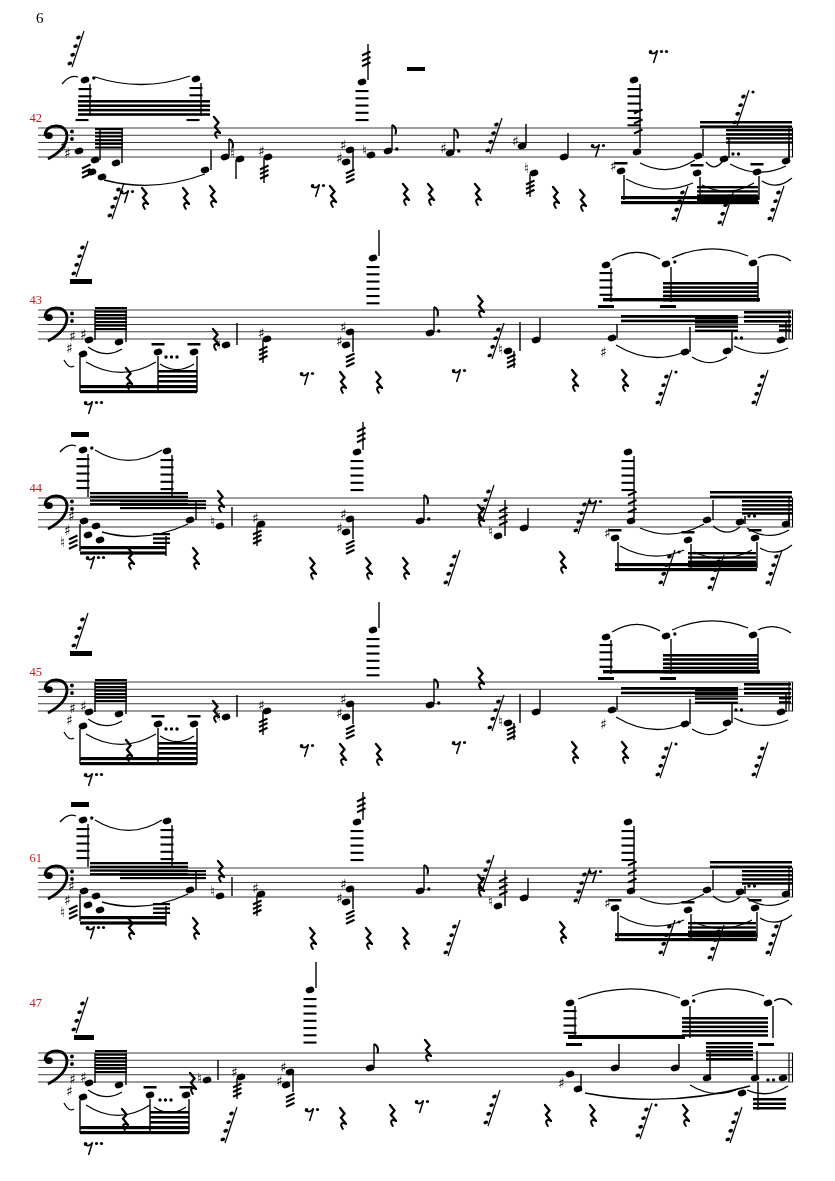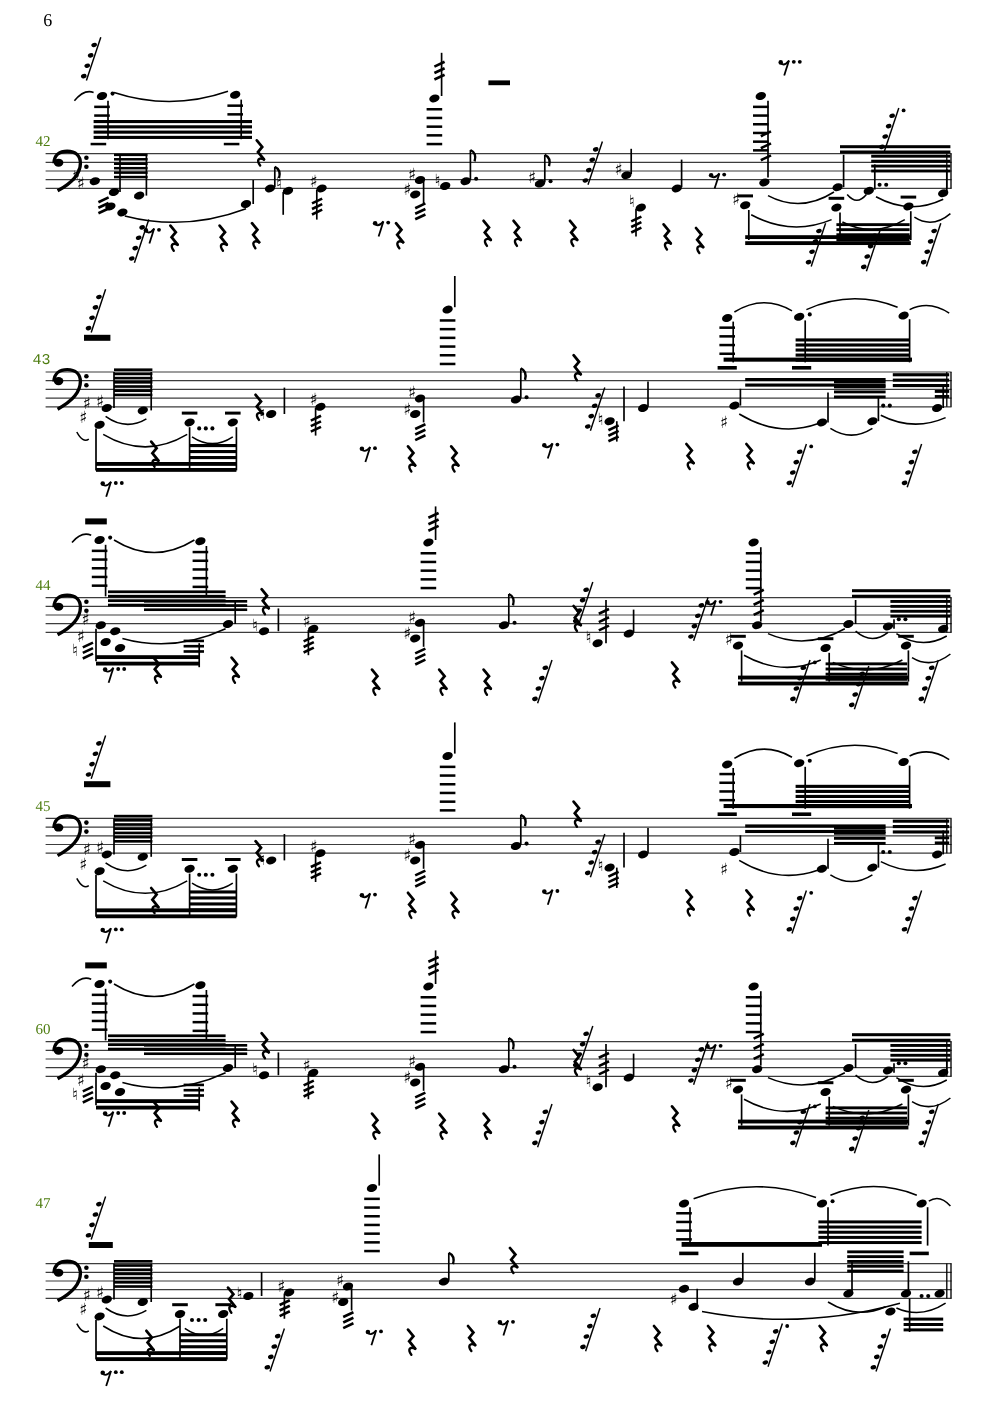--- a/index.html
+++ b/index.html
@@ -1,18 +1,18 @@
 <!DOCTYPE html>
 <html><head>
 <meta charset="utf-8">
 <style>
   html,body{margin:0;padding:0;background:#e8e8e8;}
   .page{position:relative;width:835px;height:1181px;background:#ffffff;margin:0 auto;overflow:hidden;font-family:"Liberation Serif",serif;}
   .page-number{position:absolute;left:36px;top:10px;font-size:15px;color:#000;}
-  .mnum{position:absolute;left:16px;width:26px;text-align:right;font-size:12.5px;color:#4d7c0f;}
+  .mnum{position:absolute;left:16px;width:26px;text-align:right;font-size:12.5px;color:#b91c1c;}
   #score{position:absolute;left:0;top:0;}
 </style>
 </head>
 <body>
 
 <div class="page">
   <div class="page-number">6</div>
   <svg id="score" width="835" height="1181" viewBox="0 0 835 1181">
       <line x1="38" y1="128" x2="793" y2="128" stroke="#3c3c3c" stroke-width="1"></line>
       <line x1="38" y1="135.25" x2="793" y2="135.25" stroke="#3c3c3c" stroke-width="1"></line>
@@ -1169,18 +1169,18 @@
       <circle cx="656" cy="1105" r="1.6" fill="#000000"></circle>
       <line x1="730" y1="1143" x2="742" y2="1107" stroke="#000000" stroke-width="1.2"></line>
       <ellipse cx="727.8000000000001" cy="1139.4" rx="2.4" ry="1.8" fill="#000000" transform="rotate(-18 727.8000000000001 1139.4)"></ellipse>
       <ellipse cx="730.6800000000001" cy="1130.76" rx="2.4" ry="1.8" fill="#000000" transform="rotate(-18 730.6800000000001 1130.76)"></ellipse>
       <ellipse cx="733.5600000000001" cy="1122.12" rx="2.4" ry="1.8" fill="#000000" transform="rotate(-18 733.5600000000001 1122.12)"></ellipse>
       <ellipse cx="736.44" cy="1113.48" rx="2.4" ry="1.8" fill="#000000" transform="rotate(-18 736.44 1113.48)"></ellipse>
       <line x1="789" y1="1053" x2="789" y2="1082" stroke="#000000" stroke-width="1.1"></line>
       <line x1="792.5" y1="1053" x2="792.5" y2="1082" stroke="#000000" stroke-width="1.1"></line>
     </svg>
   <div class="mnum" style="top: 111px;">42</div>
-  <div class="mnum" style="top: 293px; font-family: Liberation Mono, monospace;">43</div>
+  <div class="mnum" style="top: 293px;">43</div>
   <div class="mnum" style="top: 481px;">44</div>
   <div class="mnum" style="top: 665px; font-family: Liberation Serif, serif;">45</div>
-  <div class="mnum" style="top: 851px;">60</div>
+  <div class="mnum" style="top: 851px;">61</div>
   <div class="mnum" style="top: 996px;">47</div>
 </div>
 
 </body></html>

